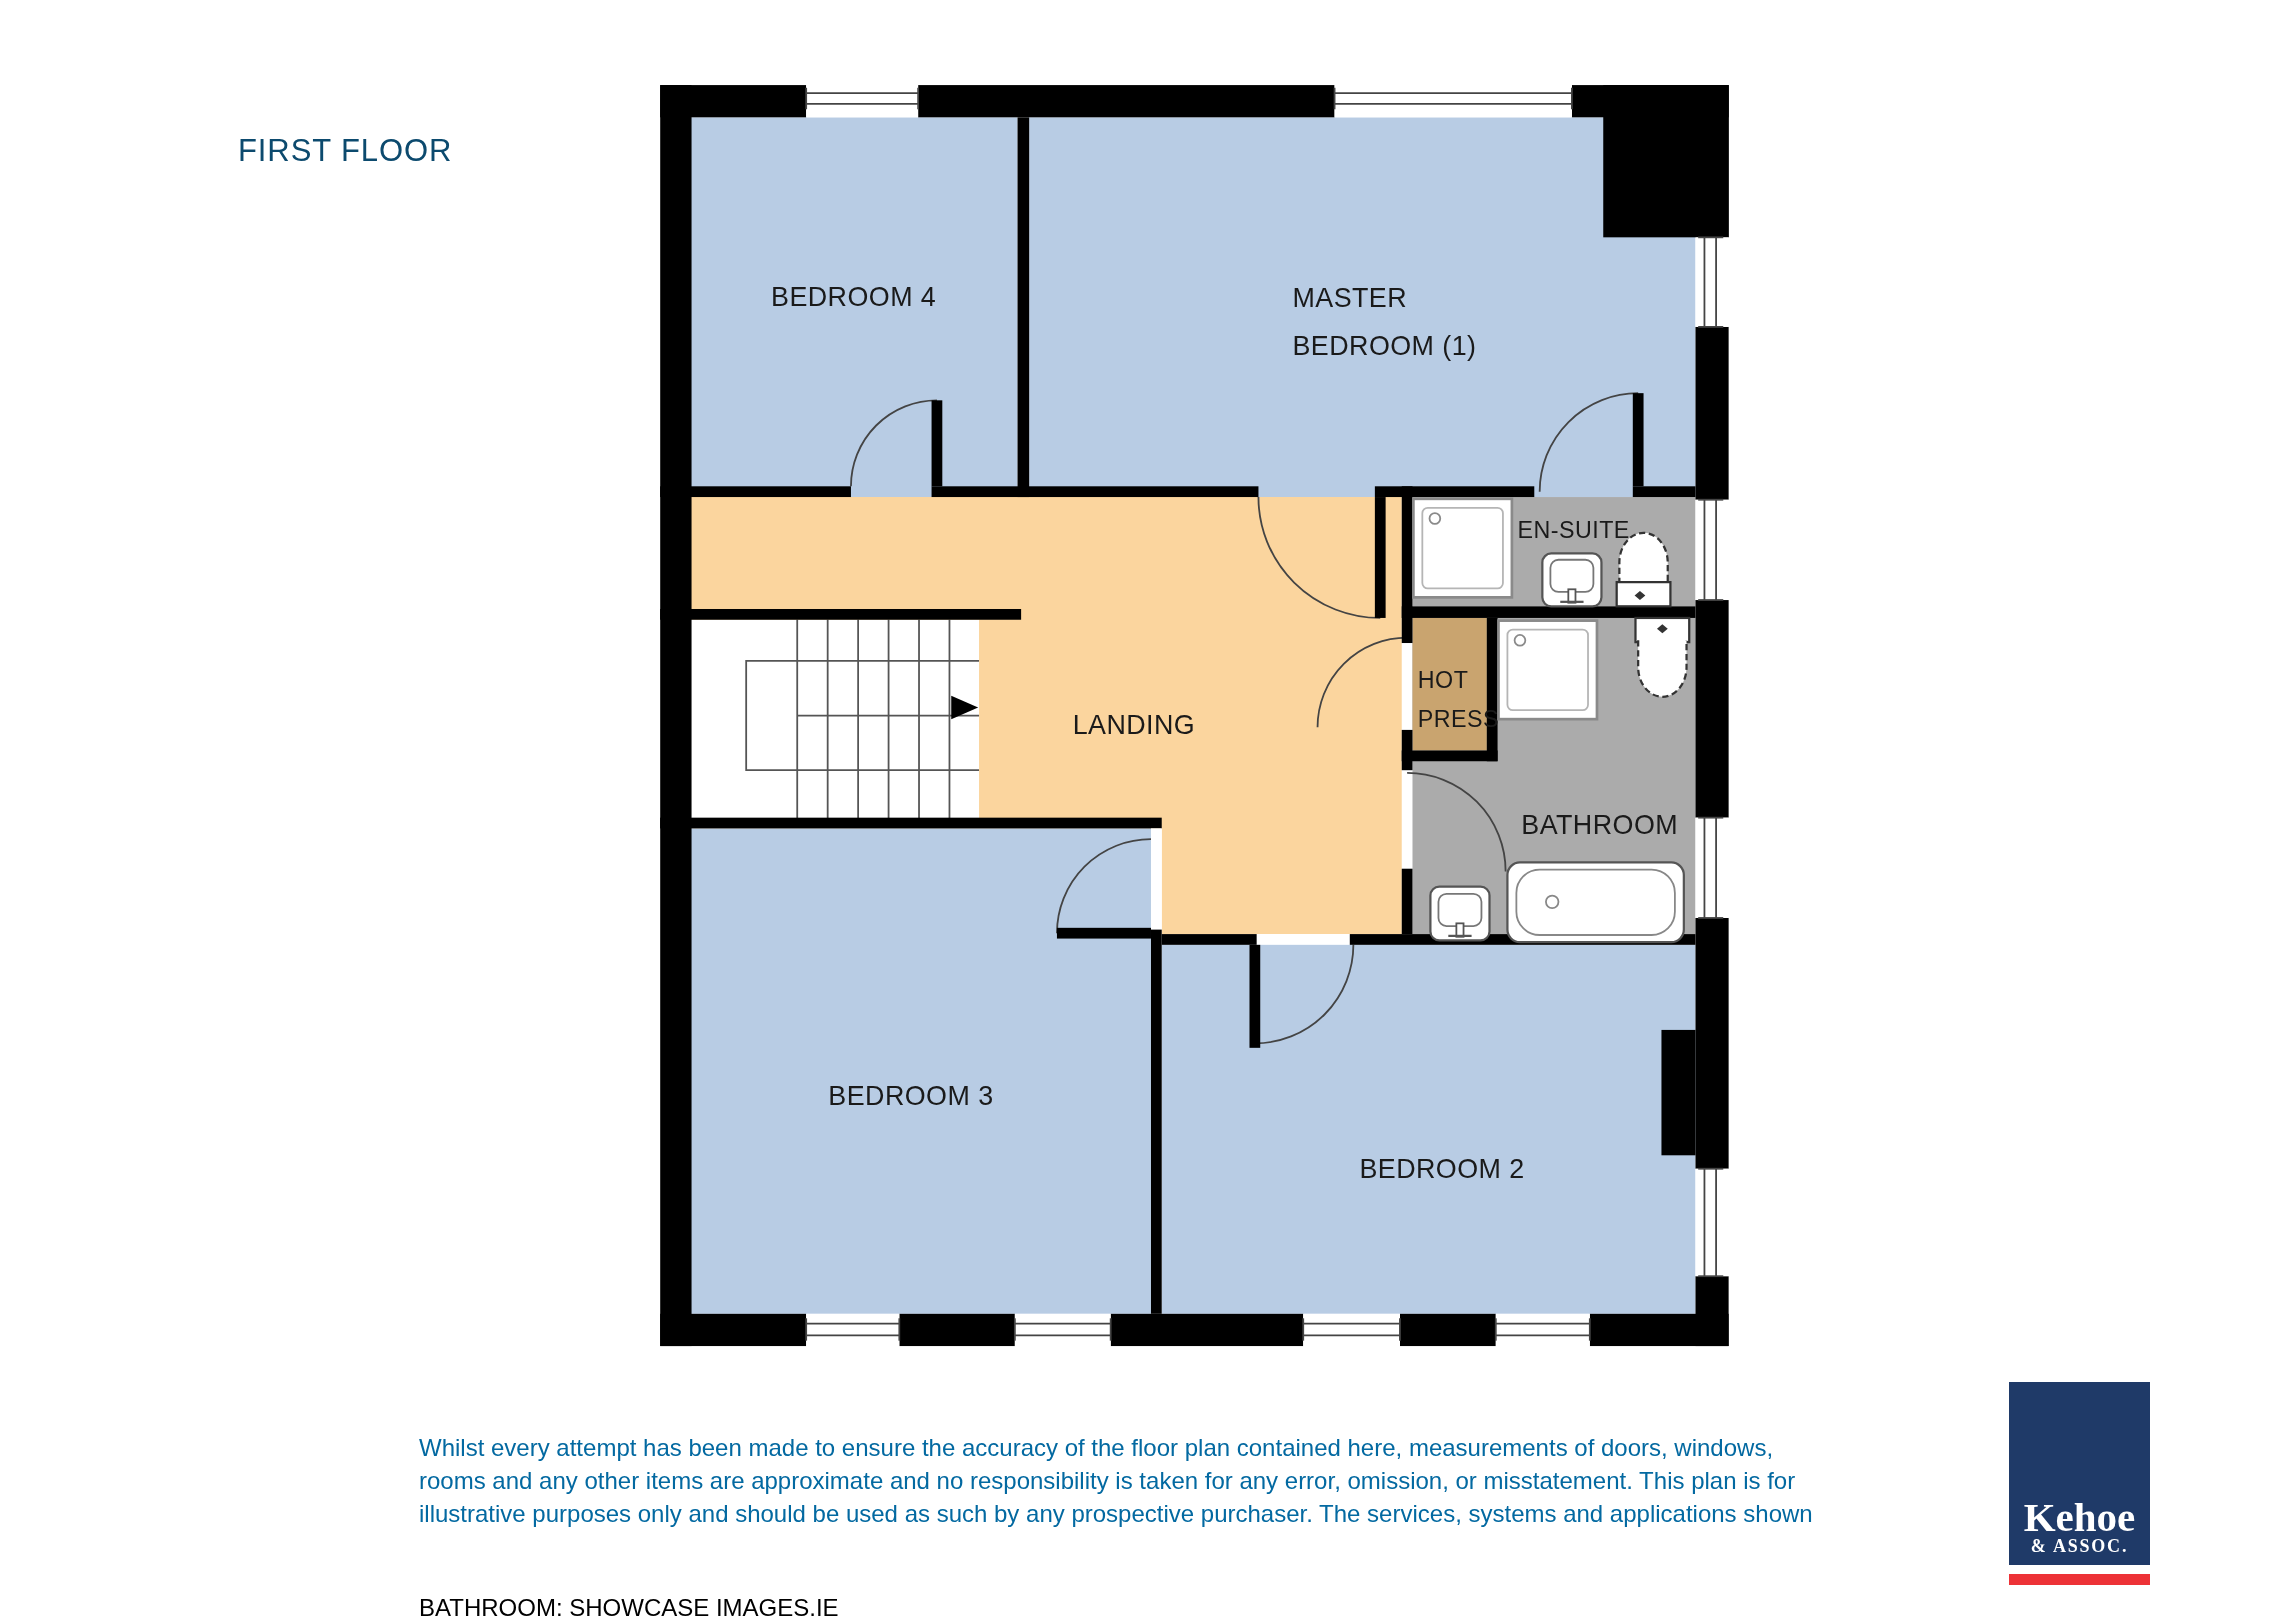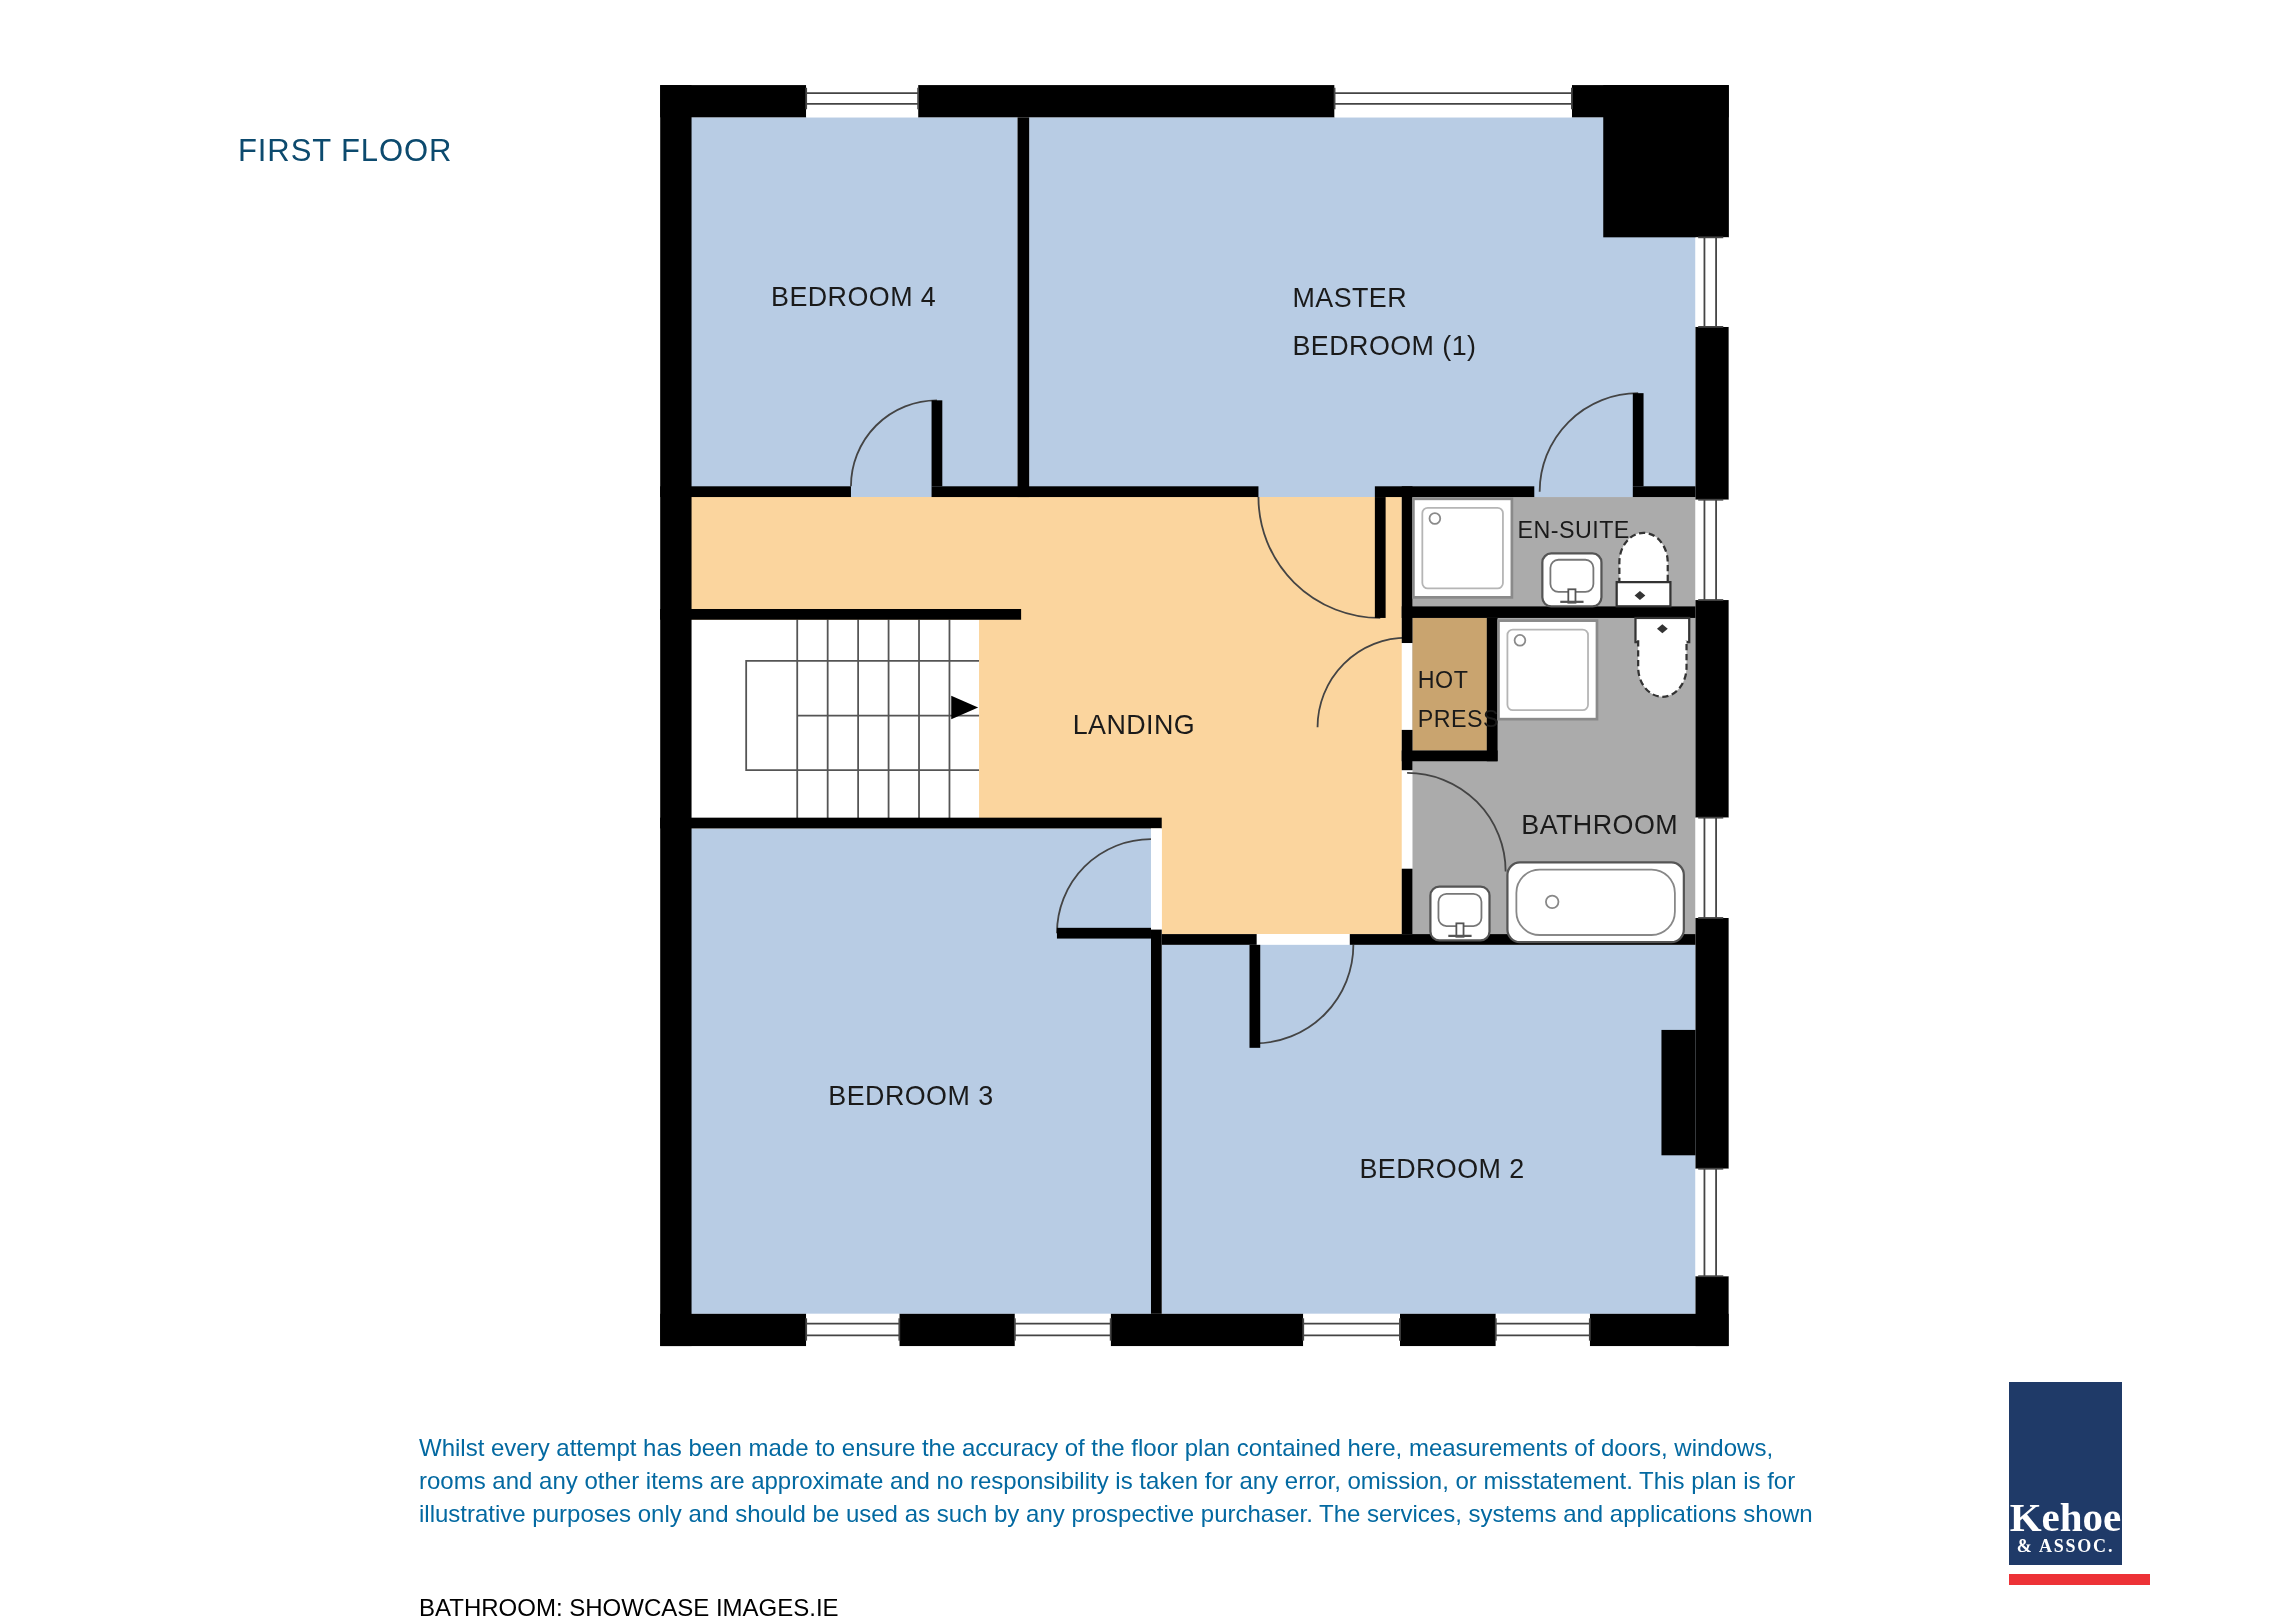--- a/index.html
+++ b/index.html
@@ -24,21 +24,21 @@
   }
   .copyright{
     position:absolute;left:419px;top:1594px;
     font-size:24px;color:#000;
   }
   .copyright .red{color:#000000;}
   .logo{
     position:absolute;left:2009px;top:1382px;width:141px;height:202px;
   }
   .logo .navy-box{
-    position:absolute;left:0;top:0;width:113px;height:183px;
+    position:absolute;left:0;top:0;width:141px;height:183px;
     display:flex;flex-direction:column;justify-content:flex-end;
     padding-bottom:7.2px;box-sizing:border-box;align-items:center;
   }
   .logo .brand{
     font-family:"Liberation Serif", serif;font-weight:bold;
     color:#fff;font-size:41px;line-height:36px;
   }
   .logo .brand-sub{
     font-family:"Liberation Serif", serif;font-weight:bold;
     color:#fff;font-size:18px;letter-spacing:1.8px;line-height:23px;

